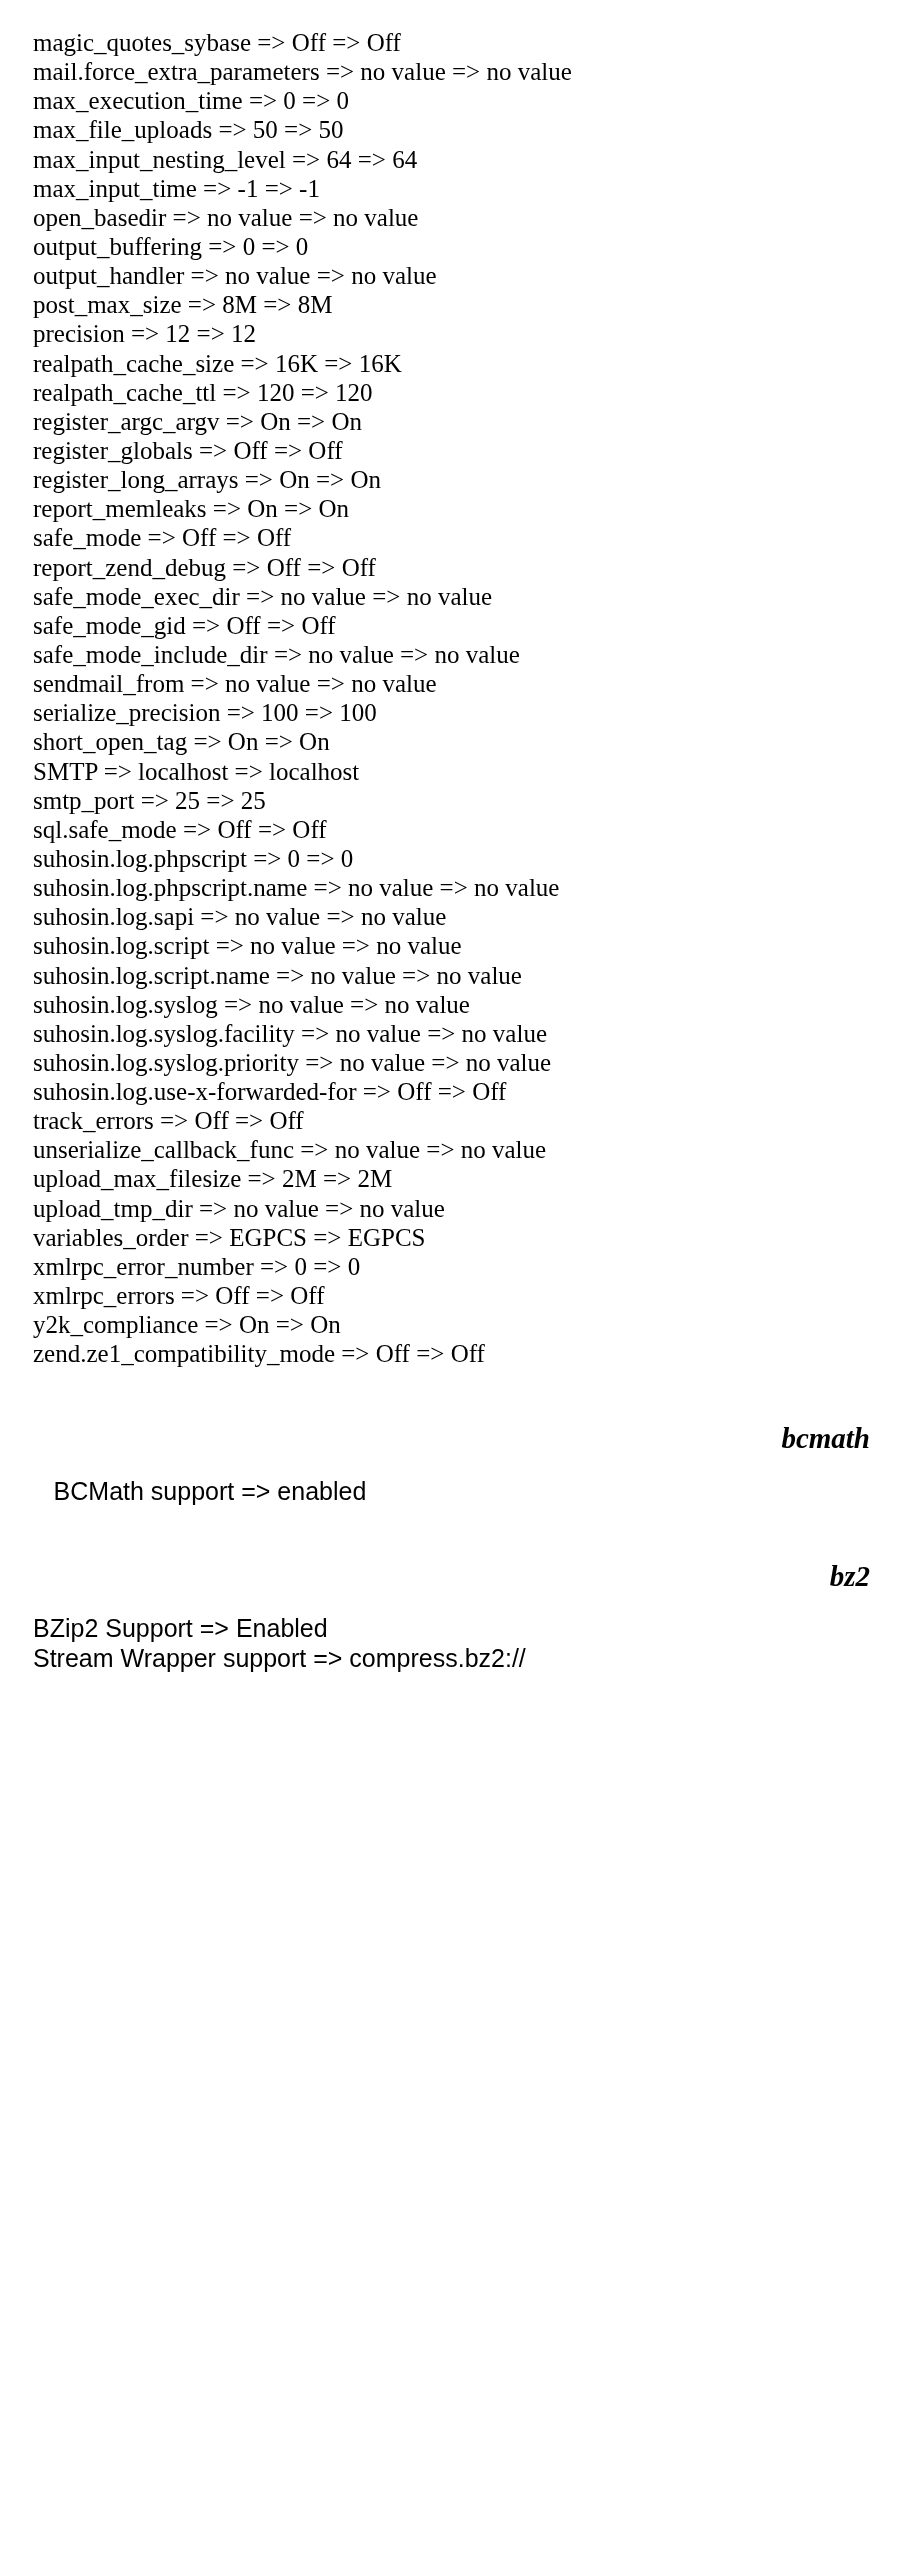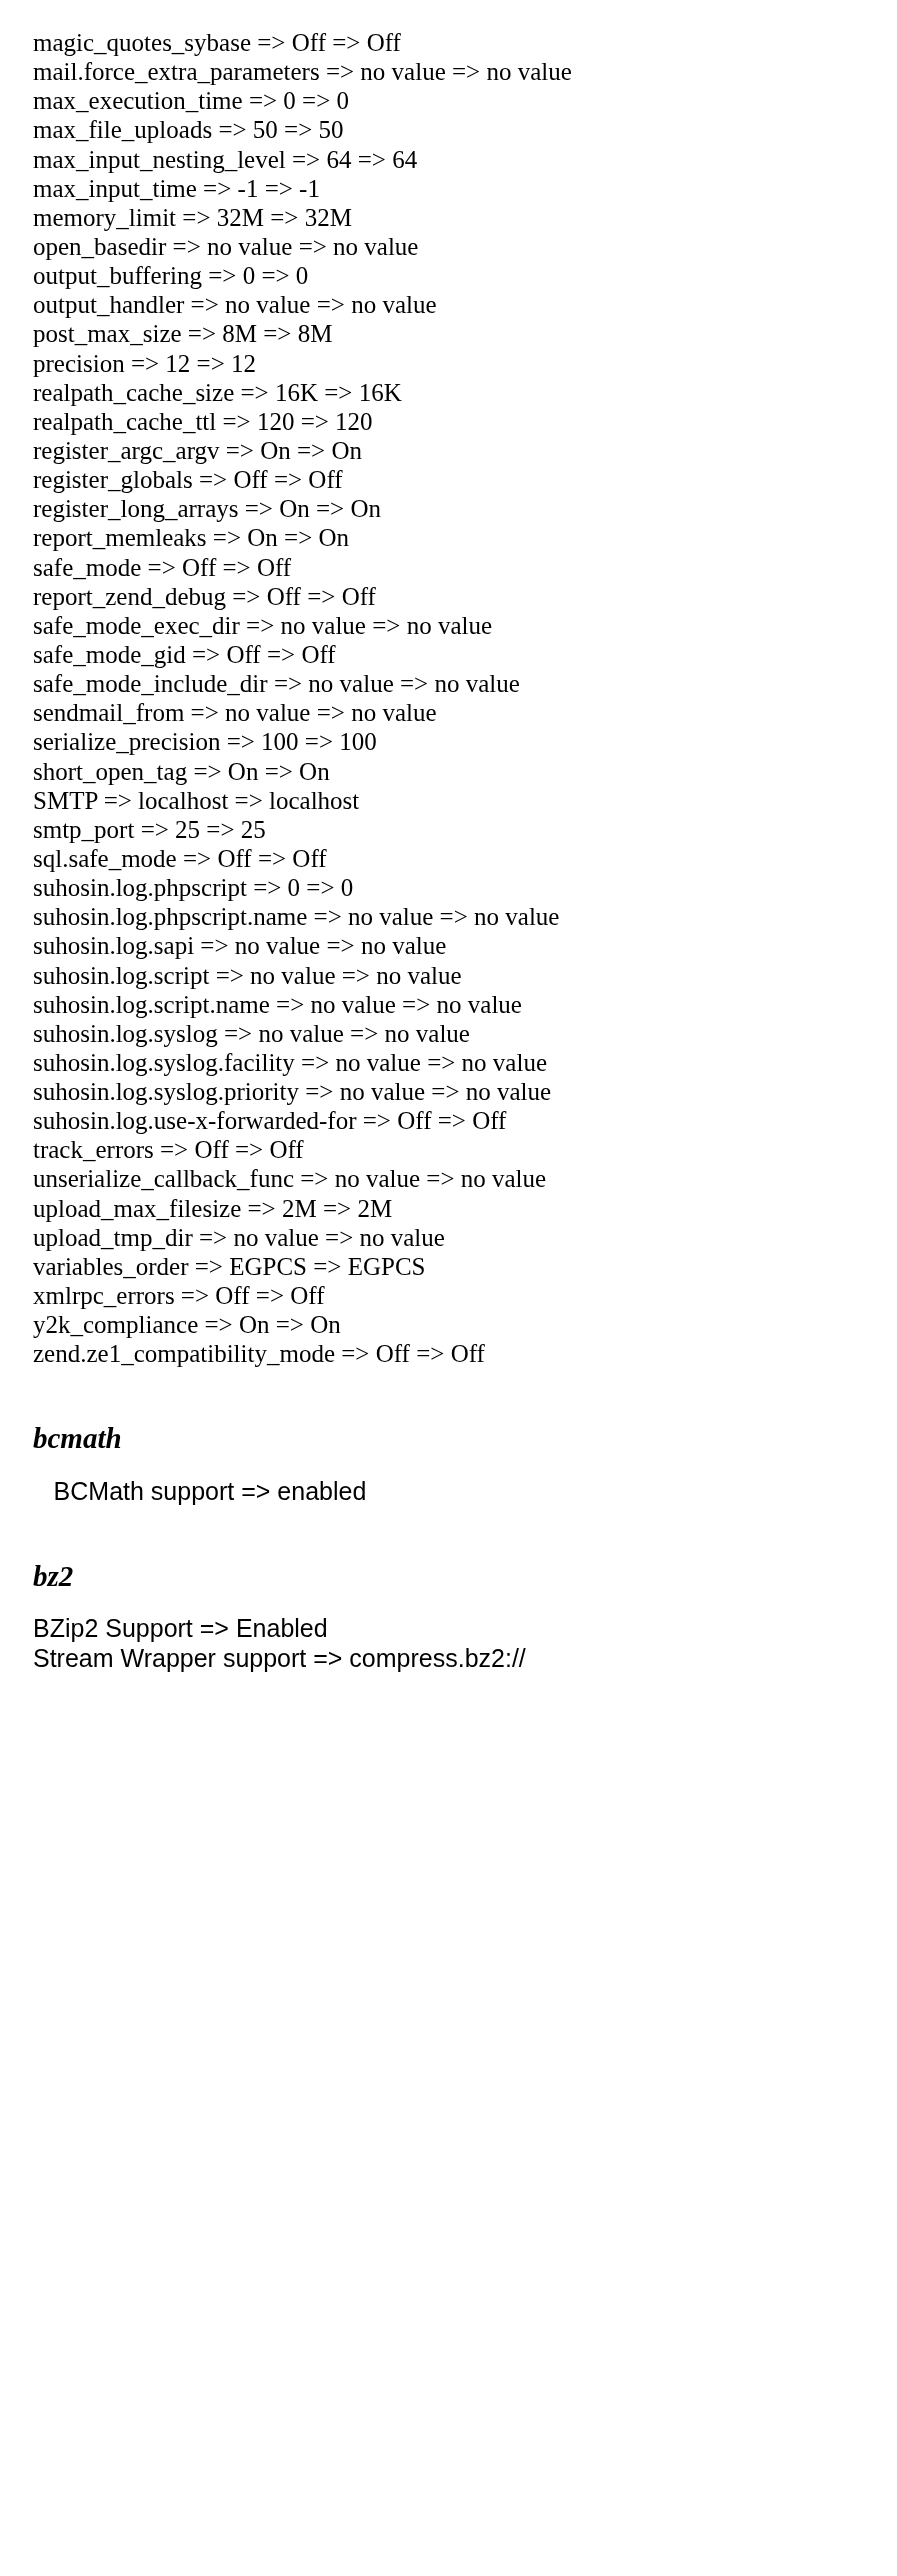--- a/index.html
+++ b/index.html
@@ -17,39 +17,39 @@
     white-space: pre;
     font-family: Liberation Serif, serif;
   }
   .section-heading {
     font-style: italic;
     font-weight: bold;
     font-family: "Times New Roman", Times, serif;
     font-size: 29px;
     margin-top: 54px;
     margin-bottom: 20.6px;
+    text-align: right;
   }
   .indent {
     margin-left: 10.3px;
   }
   .sub-line {
     white-space: pre;
   }
 </style>
 </head>
 <body>
 
 <div id="main-lines">
     <div class="line">magic_quotes_sybase =&gt; Off =&gt; Off</div>
     <div class="line">mail.force_extra_parameters =&gt; no value =&gt; no value</div>
     <div class="line">max_execution_time =&gt; 0 =&gt; 0</div>
     <div class="line">max_file_uploads =&gt; 50 =&gt; 50</div>
     <div class="line">max_input_nesting_level =&gt; 64 =&gt; 64</div>
     <div class="line">max_input_time =&gt; -1 =&gt; -1</div>
-    <div class="line">memory_limit =&gt; 32M =&gt; 32M</div>
     <div class="line">open_basedir =&gt; no value =&gt; no value</div>
     <div class="line">output_buffering =&gt; 0 =&gt; 0</div>
     <div class="line">output_handler =&gt; no value =&gt; no value</div>
     <div class="line">post_max_size =&gt; 8M =&gt; 8M</div>
     <div class="line">precision =&gt; 12 =&gt; 12</div>
     <div class="line">realpath_cache_size =&gt; 16K =&gt; 16K</div>
     <div class="line">realpath_cache_ttl =&gt; 120 =&gt; 120</div>
     <div class="line">register_argc_argv =&gt; On =&gt; On</div>
     <div class="line">register_globals =&gt; Off =&gt; Off</div>
     <div class="line">register_long_arrays =&gt; On =&gt; On</div>
@@ -72,20 +72,21 @@
     <div class="line">suhosin.log.script.name =&gt; no value =&gt; no value</div>
     <div class="line">suhosin.log.syslog =&gt; no value =&gt; no value</div>
     <div class="line">suhosin.log.syslog.facility =&gt; no value =&gt; no value</div>
     <div class="line">suhosin.log.syslog.priority =&gt; no value =&gt; no value</div>
     <div class="line">suhosin.log.use-x-forwarded-for =&gt; Off =&gt; Off</div>
     <div class="line">track_errors =&gt; Off =&gt; Off</div>
     <div class="line">unserialize_callback_func =&gt; no value =&gt; no value</div>
     <div class="line">upload_max_filesize =&gt; 2M =&gt; 2M</div>
     <div class="line">upload_tmp_dir =&gt; no value =&gt; no value</div>
     <div class="line">variables_order =&gt; EGPCS =&gt; EGPCS</div>
+    <div class="line">xmlrpc_error_number =&gt; 0 =&gt; 0</div>
     <div class="line">xmlrpc_errors =&gt; Off =&gt; Off</div>
     <div class="line">y2k_compliance =&gt; On =&gt; On</div>
     <div class="line">zend.ze1_compatibility_mode =&gt; Off =&gt; Off</div>
   </div>
 
 <div id="sections-container">
     <div class="section-heading">bcmath</div>
     <div class="indent">
       <div class="sub-line indent">BCMath support =&gt; enabled</div>
     </div>

